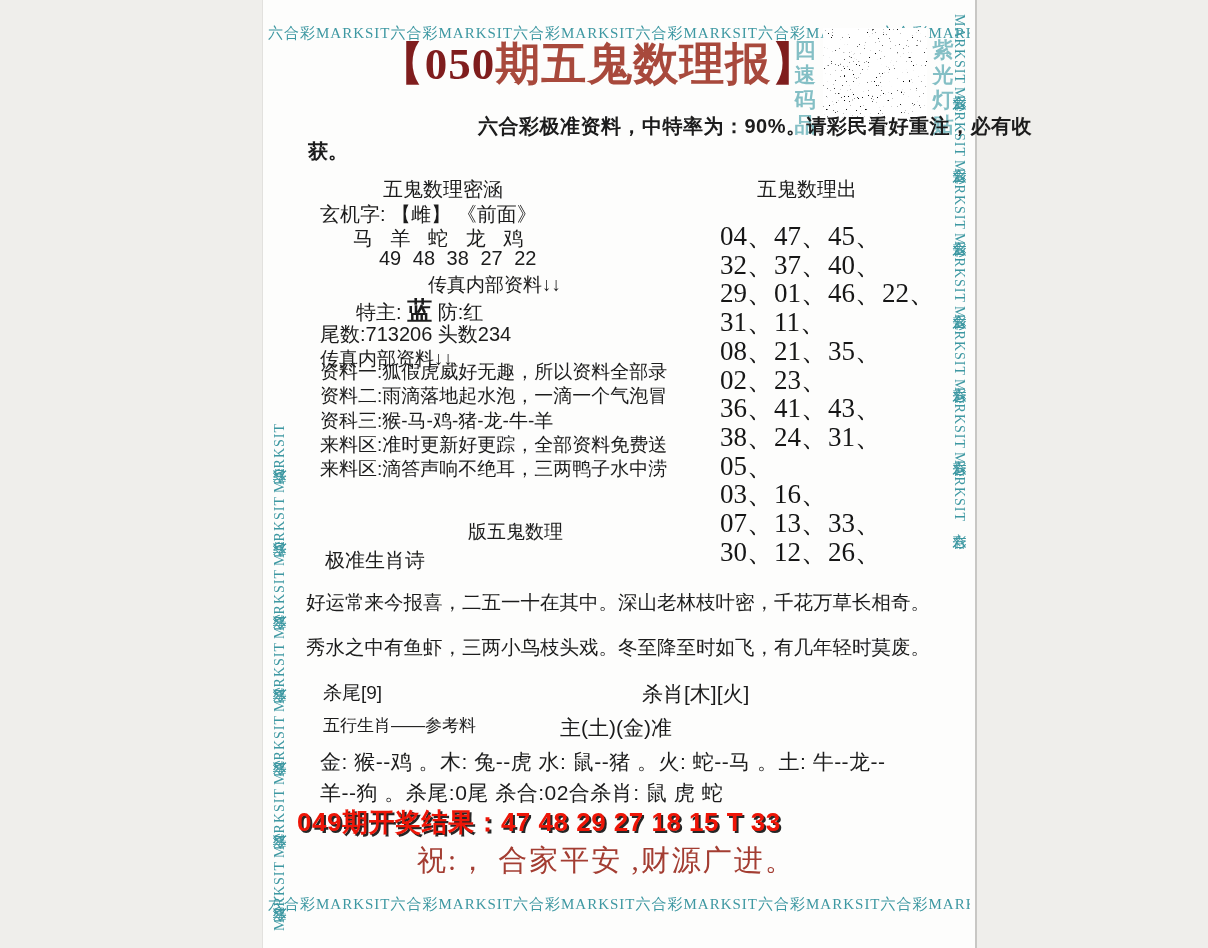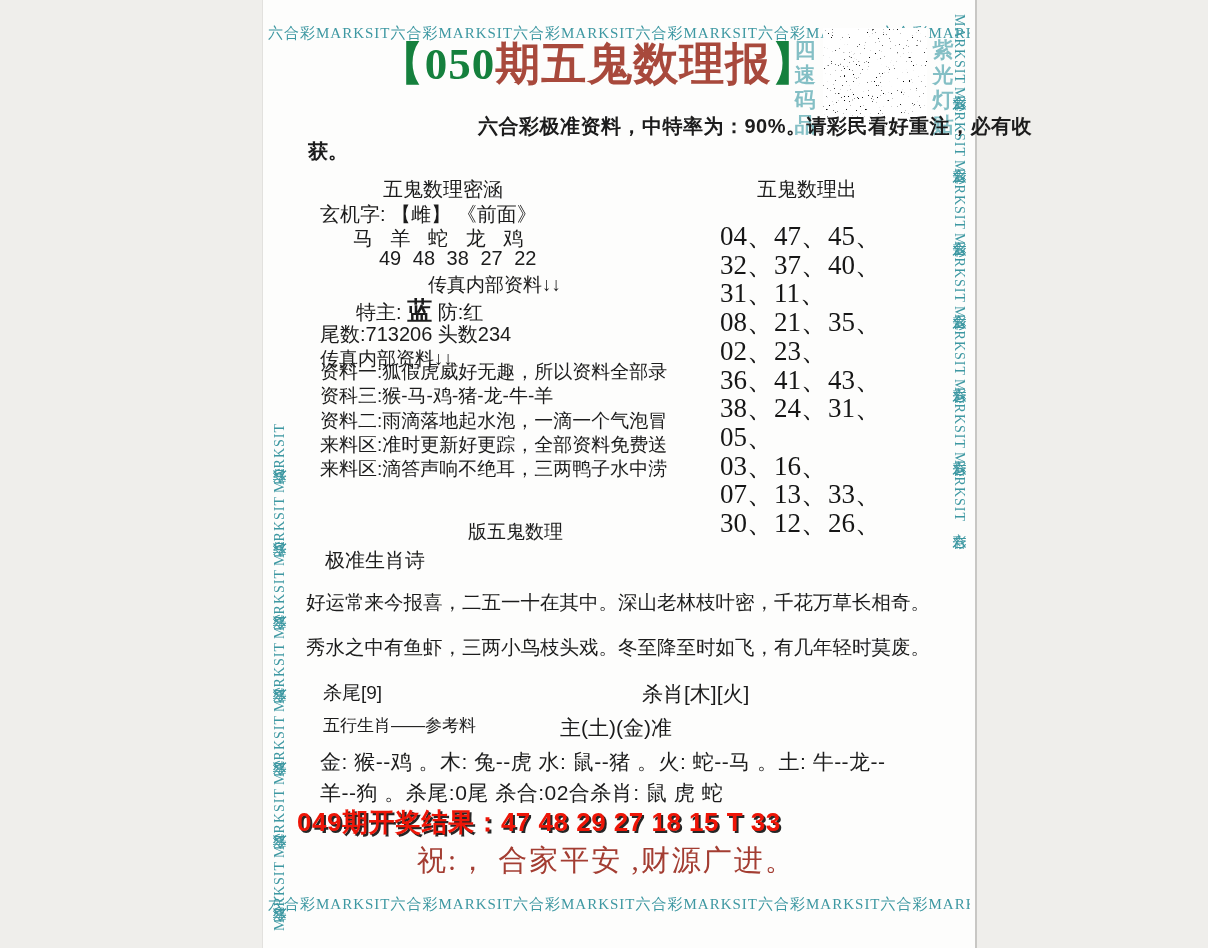--- a/index.html
+++ b/index.html
@@ -24,21 +24,21 @@
     top:14px;height:920px;width:20px;font-size:14px;overflow:hidden;
     writing-mode:vertical-rl;white-space:nowrap;letter-spacing:1px;
   }
   .b-left{left:271px;transform:rotate(180deg);}
   .b-right{left:948px;}
   .title{
     left:330px;top:34px;width:536px;text-align:center;white-space:nowrap;
     font-size:45px;font-weight:bold;letter-spacing:1px;
     font-family:"Liberation Serif", serif;
   }
-  .title .hot{color:#15803d;}
+  .title .hot{color:#7f1d1d;}
   .title .main{color:#a8493c;}
   .qr{left:823px;top:28px;width:104px;height:104px;}
   .wm{
     width:24px;font-size:21px;line-height:25px;font-weight:bold;text-align:center;
     color:rgba(52,150,160,0.60);word-break:break-all;font-family:"Liberation Serif",serif;
   }
   .wm-left{left:793px;top:38px;}
   .wm-right{left:931px;top:38px;}
   .sub1{left:478px;top:113px;font-size:20px;font-weight:bold;letter-spacing:.5px;white-space:nowrap;}
   .sub2{left:308px;top:138px;font-size:20px;font-weight:bold;}
@@ -111,32 +111,33 @@
 <div class="abs zodiac">马 羊 蛇 龙 鸡</div>
 <div class="abs zodiacnums">49 48 38 27 22</div>
 <div class="abs fax1">传真内部资料↓↓</div>
 <div class="abs special">
   <span>特主: </span><span class="big">蓝</span><span> 防:红</span>
 </div>
 <div class="abs tail">尾数:713206 头数234</div>
 <div class="abs fax2">传真内部资料↓↓</div>
 <div class="abs mats">
   <div>资料一:狐假虎威好无趣，所以资料全部录</div>
+  <div>资料二:雨滴落地起水泡，一滴一个气泡冒</div>
   <div>资科三:猴-马-鸡-猪-龙-牛-羊</div>
-  <div>资料二:雨滴落地起水泡，一滴一个气泡冒</div>
   <div>来料区:准时更新好更踪，全部资料免费送</div>
   <div>来料区:滴答声响不绝耳，三两鸭子水中涝</div>
 </div>
 <div class="abs edition">版五鬼数理</div>
 <div class="abs poemlabel">极准生肖诗</div>
 
 <div class="abs rp-header">五鬼数理出</div>
 <div class="abs rrows">
   <div>04、47、45、</div>
   <div>32、37、40、</div>
+  <div>29、01、46、22、</div>
   <div>31、11、</div>
   <div>08、21、35、</div>
   <div>02、23、</div>
   <div>36、41、43、</div>
   <div>38、24、31、</div>
   <div>05、</div>
   <div>03、16、</div>
   <div>07、13、33、</div>
   <div>30、12、26、</div>
 </div>

